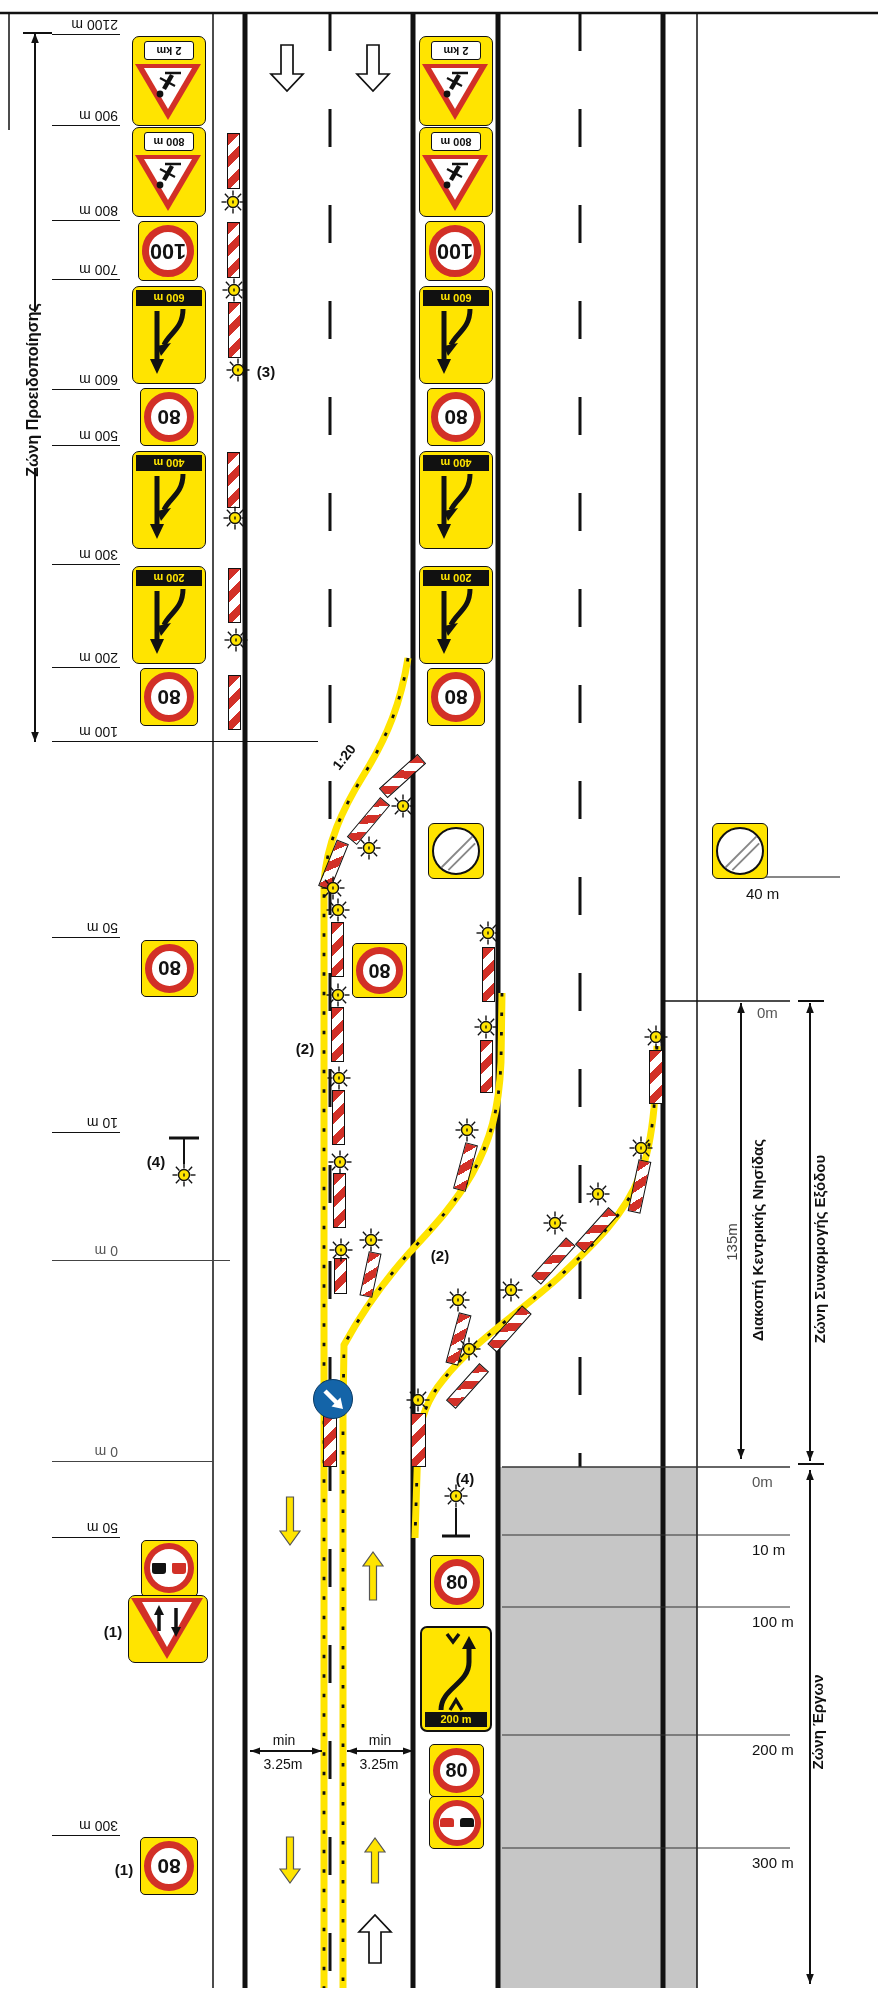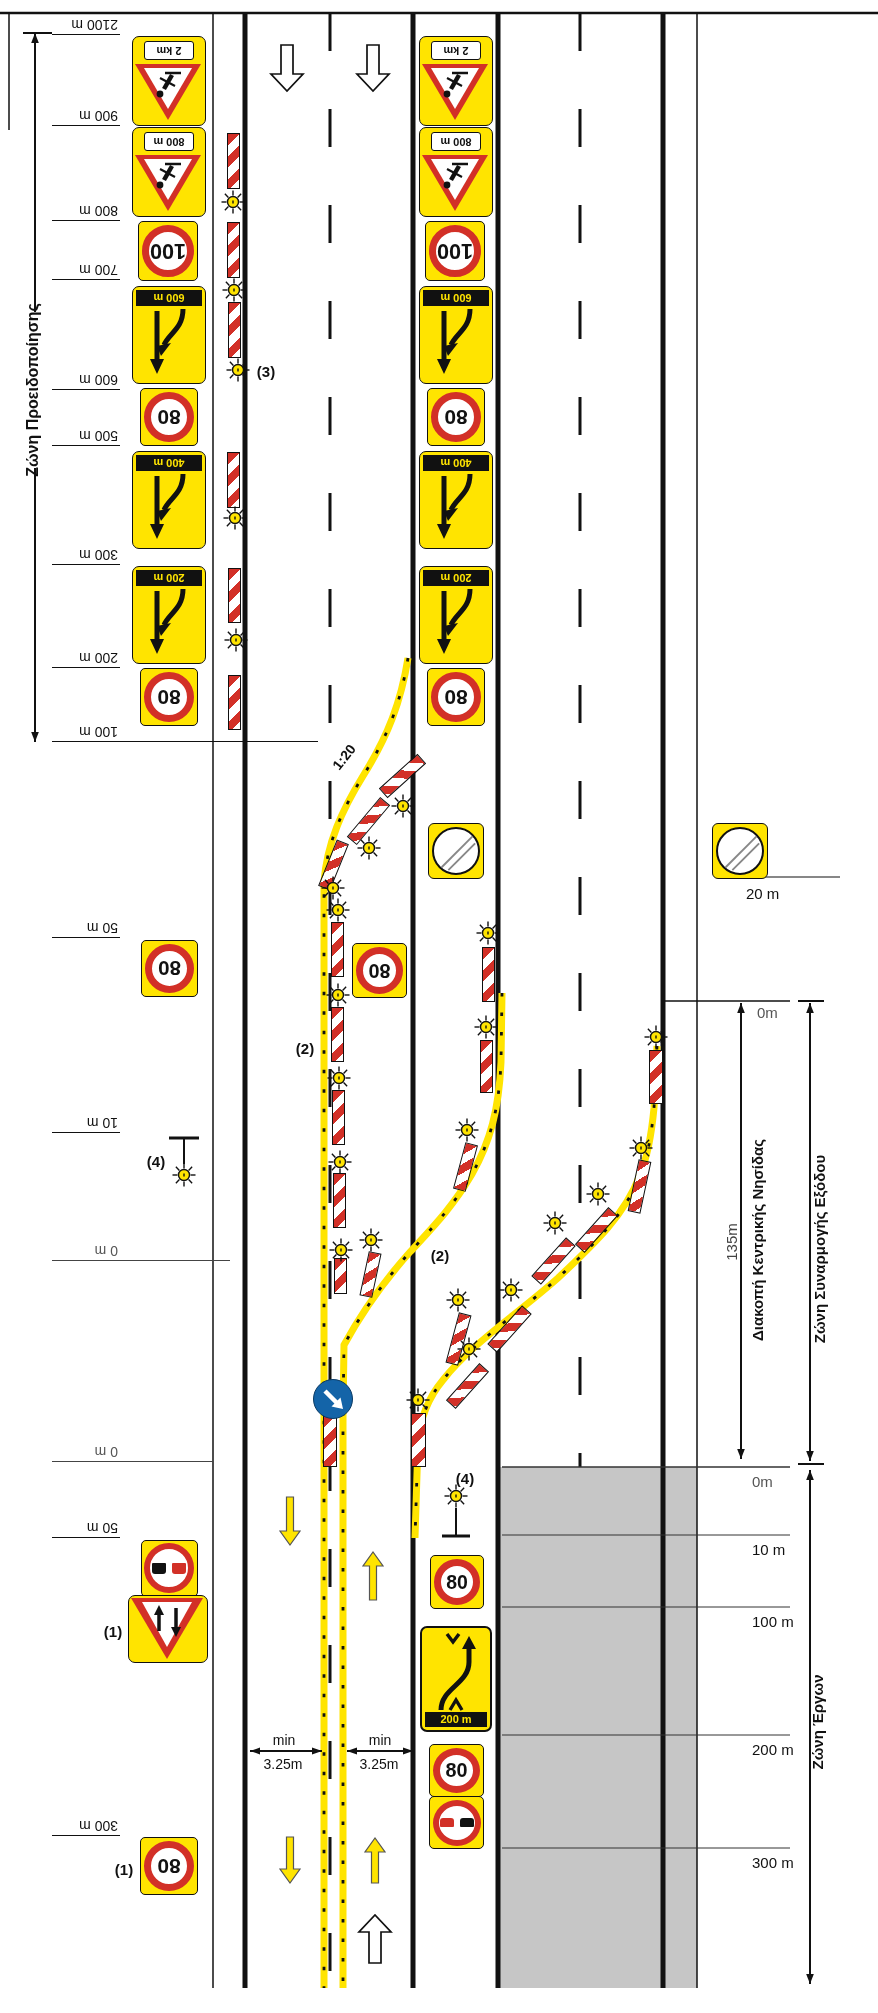--- a/index.html
+++ b/index.html
@@ -25,21 +25,21 @@
 <body>
 
 <div id="stage">
   <div class="lbl r90" style="left:33px;top:390px;font-size:16px;font-weight:600;">Ζώνη Προειδοποίησης</div>
   <div class="lbl bold" style="left:344px;top:757px;font-size:14px;transform:translate(-50%,-50%) rotate(-52deg);">1:20</div>
   <div class="lbl r90" style="left:731px;top:1242px;font-size:15px;color:#444;">135m</div>
   <div class="lbl r90" style="left:757px;top:1240px;font-size:15px;font-weight:600;">Διακοπή Κεντρικής Νησίδας</div>
   <div class="lbl r90" style="left:819px;top:1249px;font-size:15px;font-weight:600;">Ζώνη Συναρμογής Εξόδου</div>
   <div class="lbl r90" style="left:817px;top:1722px;font-size:15px;font-weight:600;">Ζώνη Έργων</div>
   <div class="lbl" style="left:757px;top:1004px;font-size:15px;color:#555;">0m</div>
-  <div class="lbl" style="left:746px;top:885px;font-size:15px;">20 m</div>
+  <div class="lbl" style="left:746px;top:885px;font-size:15px;">40 m</div>
   <div class="lbl c" style="left:284px;top:1740px;font-size:14px;">min</div>
   <div class="lbl c" style="left:283px;top:1764px;font-size:14px;">3.25m</div>
   <div class="lbl c" style="left:380px;top:1740px;font-size:14px;">min</div>
   <div class="lbl c" style="left:379px;top:1764px;font-size:14px;">3.25m</div>
 <div class="abs" style="left: 500px; top: 1467px; width: 197px; height: 521px; background: rgb(198, 198, 198);"></div>
     <svg width="878" height="2013" style="position:absolute;left:0;top:0">
       <line x1="9" y1="13" x2="9" y2="130" stroke="#111111" stroke-width="1.5"></line>
       <line x1="213" y1="13" x2="213" y2="1988" stroke="#111111" stroke-width="1.5"></line>
       <line x1="245" y1="13" x2="245" y2="1988" stroke="#111111" stroke-width="5"></line>
       <line x1="330" y1="13" x2="330" y2="1985" stroke="#111111" stroke-width="3" stroke-dasharray="38 58"></line>

